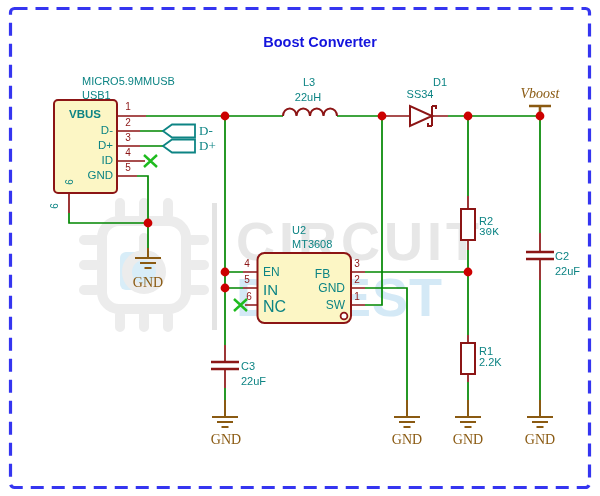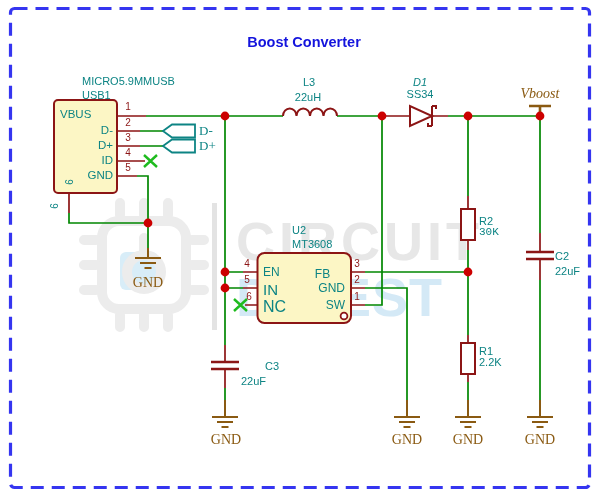--- a/index.html
+++ b/index.html
@@ -138,47 +138,47 @@
       <circle cx="468" cy="116" r="4.4"></circle>
       <circle cx="540" cy="116" r="4.4"></circle>
       <circle cx="148" cy="223" r="4.4"></circle>
       <circle cx="225" cy="272" r="4.4"></circle>
       <circle cx="225" cy="288" r="4.4"></circle>
       <circle cx="468" cy="272" r="4.4"></circle>
     </g>
   </svg>
 
   <div class="layer" id="text-layer">
-    <div class="t title cx" style="left:304px;top:35px;">Boost Converter</div>
+    <div class="t title cx" style="left:320px;top:35px;">Boost Converter</div>
 
     <div class="t teal" style="left:82px;top:76px;">MICRO5.9MMUSB</div>
     <div class="t teal" style="left:82px;top:90px;">USB1</div>
 
-    <div class="t pinname" style="left:60px;top:109px;width:53px;text-align:left;">VBUS</div>
+    <div class="t pinname" style="left:48px;top:109px;width:53px;text-align:right;font-weight:bold;">VBUS</div>
     <div class="t pinname" style="left:60px;top:124.5px;width:53px;text-align:right;">D-</div>
     <div class="t pinname" style="left:60px;top:139.5px;width:53px;text-align:right;">D+</div>
     <div class="t pinname" style="left:60px;top:154.5px;width:53px;text-align:right;">ID</div>
     <div class="t pinname" style="left:60px;top:169.5px;width:53px;text-align:right;">GND</div>
 
     <div class="t pinnum" style="left:121px;top:102px;">1</div>
     <div class="t pinnum" style="left:121px;top:117.5px;">2</div>
     <div class="t pinnum" style="left:121px;top:132.5px;">3</div>
     <div class="t pinnum" style="left:121px;top:147.5px;">4</div>
     <div class="t pinnum" style="left:121px;top:162.5px;">5</div>
 
     <div class="t teal rot" style="left:63px;top:177px;font-size:10px;">6</div>
     <div class="t teal rot" style="left:48px;top:201px;font-size:10px;">6</div>
 
     <div class="t netserif" style="left:199px;top:124px;color:#0d8484;font-size:13px;">D-</div>
     <div class="t netserif" style="left:199px;top:139px;color:#0d8484;font-size:13px;">D+</div>
 
     <div class="t teal cx" style="left:309px;top:77px;">L3</div>
     <div class="t teal cx" style="left:308px;top:92px;">22uH</div>
 
-    <div class="t teal cx" style="left:420px;top:77px;font-style:italic;">D1</div>
+    <div class="t teal cx" style="left:440px;top:77px;">D1</div>
     <div class="t teal cx" style="left:420px;top:89px;">SS34</div>
 
     <div class="t netserif cx" style="left:540px;top:87px;font-style:italic;">Vboost</div>
 
     <div class="t teal" style="left:292px;top:225px;">U2</div>
     <div class="t teal" style="left:292px;top:239px;">MT3608</div>
 
     <div class="t pinname" style="left:263px;top:265.5px;font-size:12px;">EN</div>
     <div class="t pinname" style="left:263px;top:281.5px;font-size:15px;">IN</div>
     <div class="t pinname" style="left:263px;top:298.5px;font-size:16px;">NC</div>
@@ -193,21 +193,21 @@
     <div class="t pinnum" style="left:350px;top:275px;">2</div>
     <div class="t pinnum" style="left:350px;top:291.5px;">1</div>
 
     <div class="t teal" style="left:479px;top:216px;">R2</div>
     <div class="t teal" style="left:479px;top:227px;font-family:Liberation Mono, monospace;">30K</div>
     <div class="t teal" style="left:479px;top:346px;">R1</div>
     <div class="t teal" style="left:479px;top:357px;">2.2K</div>
 
     <div class="t teal" style="left:555px;top:251px;">C2</div>
     <div class="t teal" style="left:555px;top:266px;">22uF</div>
-    <div class="t teal" style="left:241px;top:361px;margin-left:24px;">C3</div>
+    <div class="t teal" style="left:241px;top:361px;">C3</div>
     <div class="t teal" style="left:241px;top:376px;">22uF</div>
 
     <div class="t netserif cx" style="left:148px;top:276px;">GND</div>
     <div class="t netserif cx" style="left:226px;top:433px;">GND</div>
     <div class="t netserif cx" style="left:407px;top:433px;">GND</div>
     <div class="t netserif cx" style="left:468px;top:433px;">GND</div>
     <div class="t netserif cx" style="left:540px;top:433px;">GND</div>
   </div>
 
 </div>

